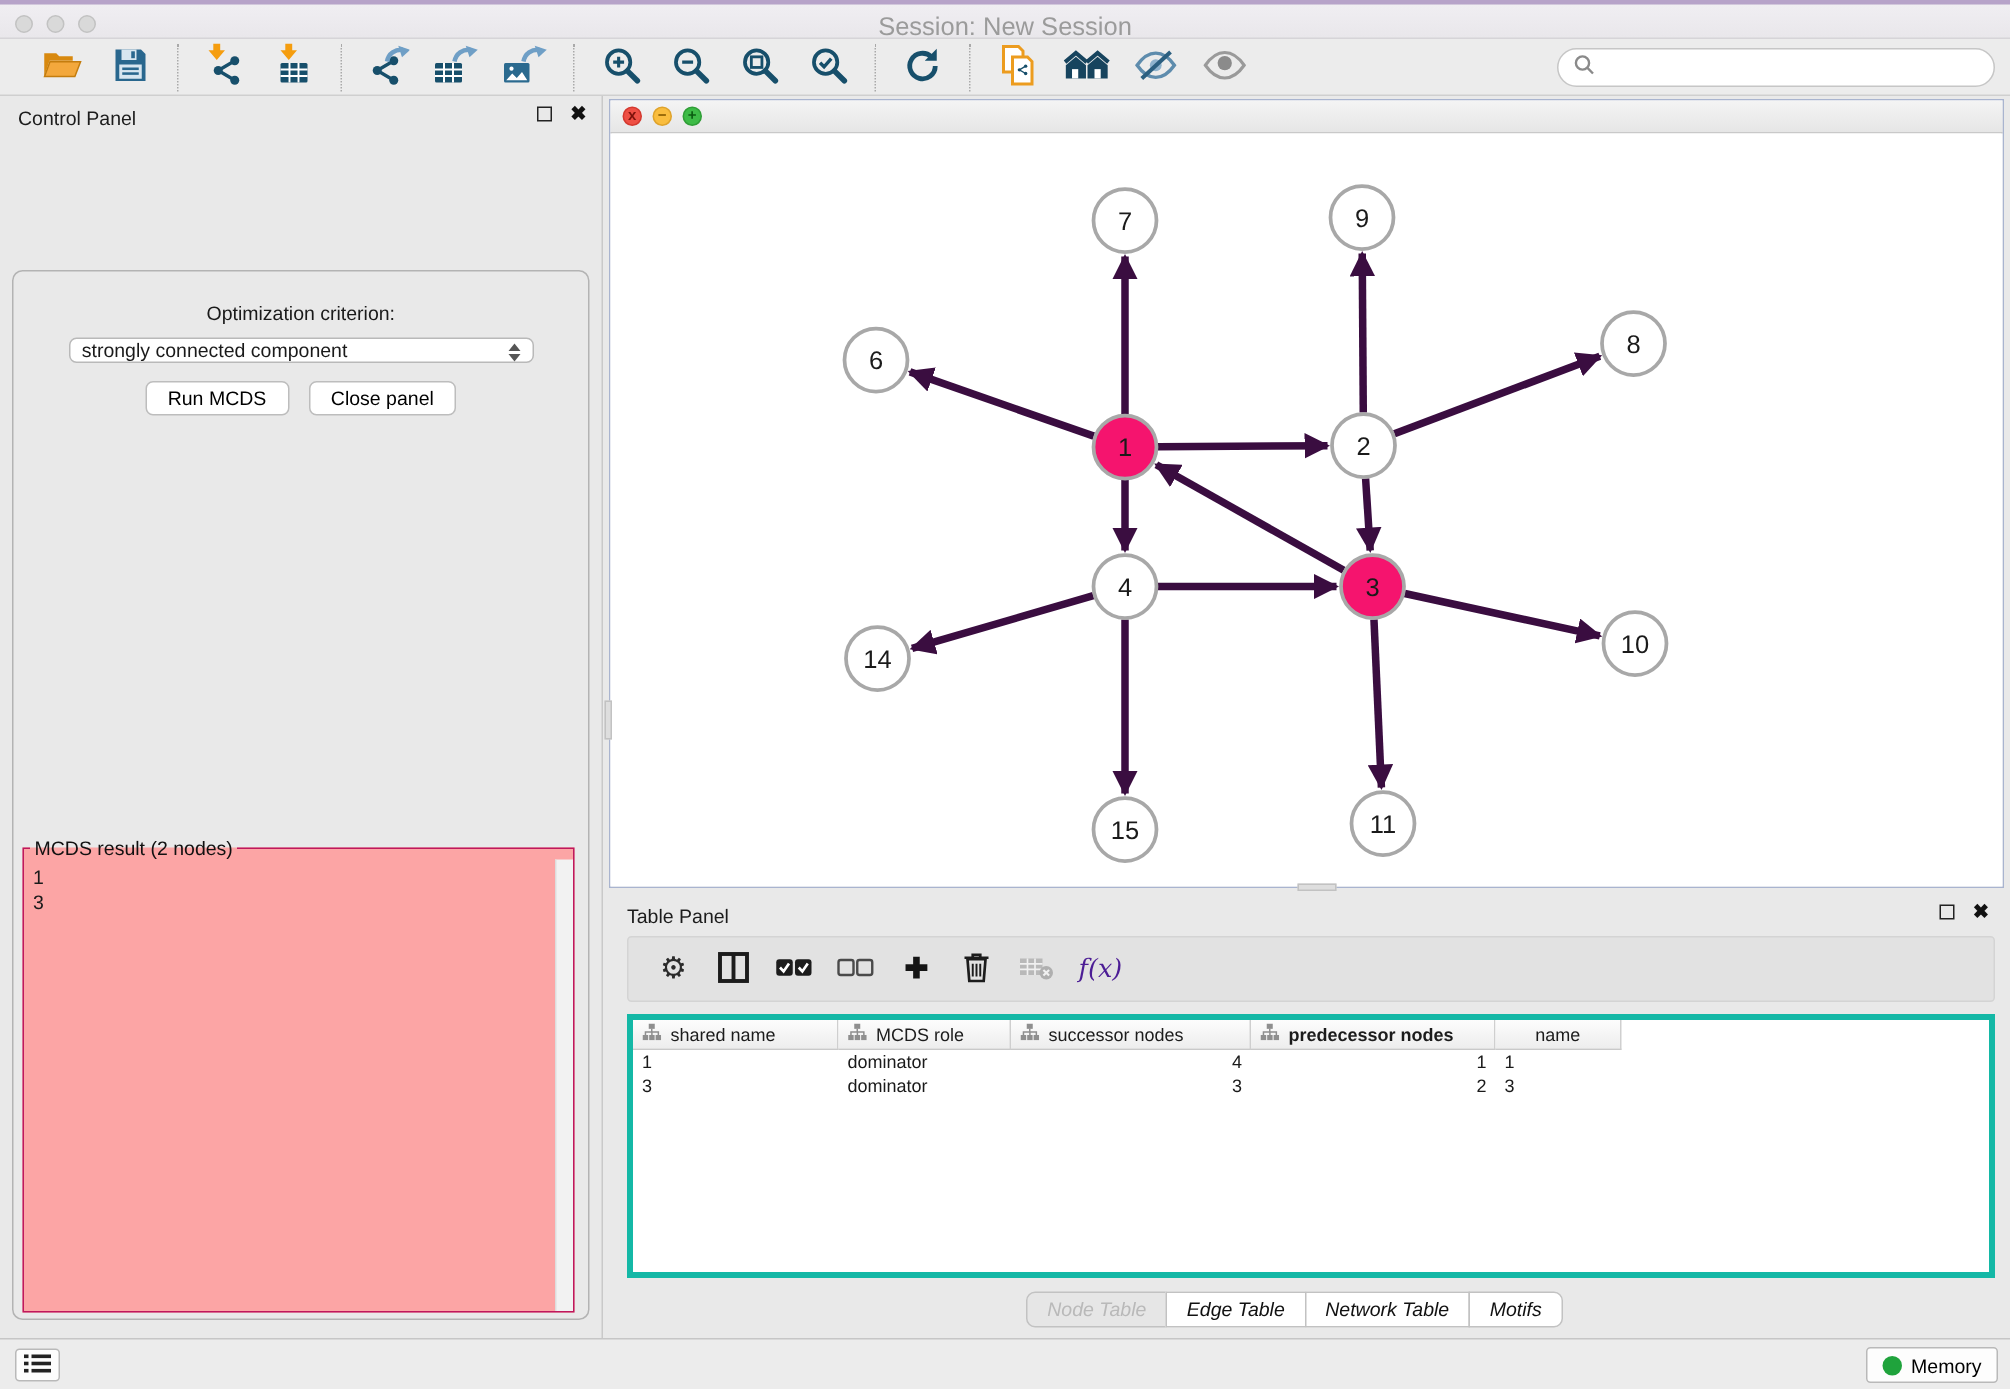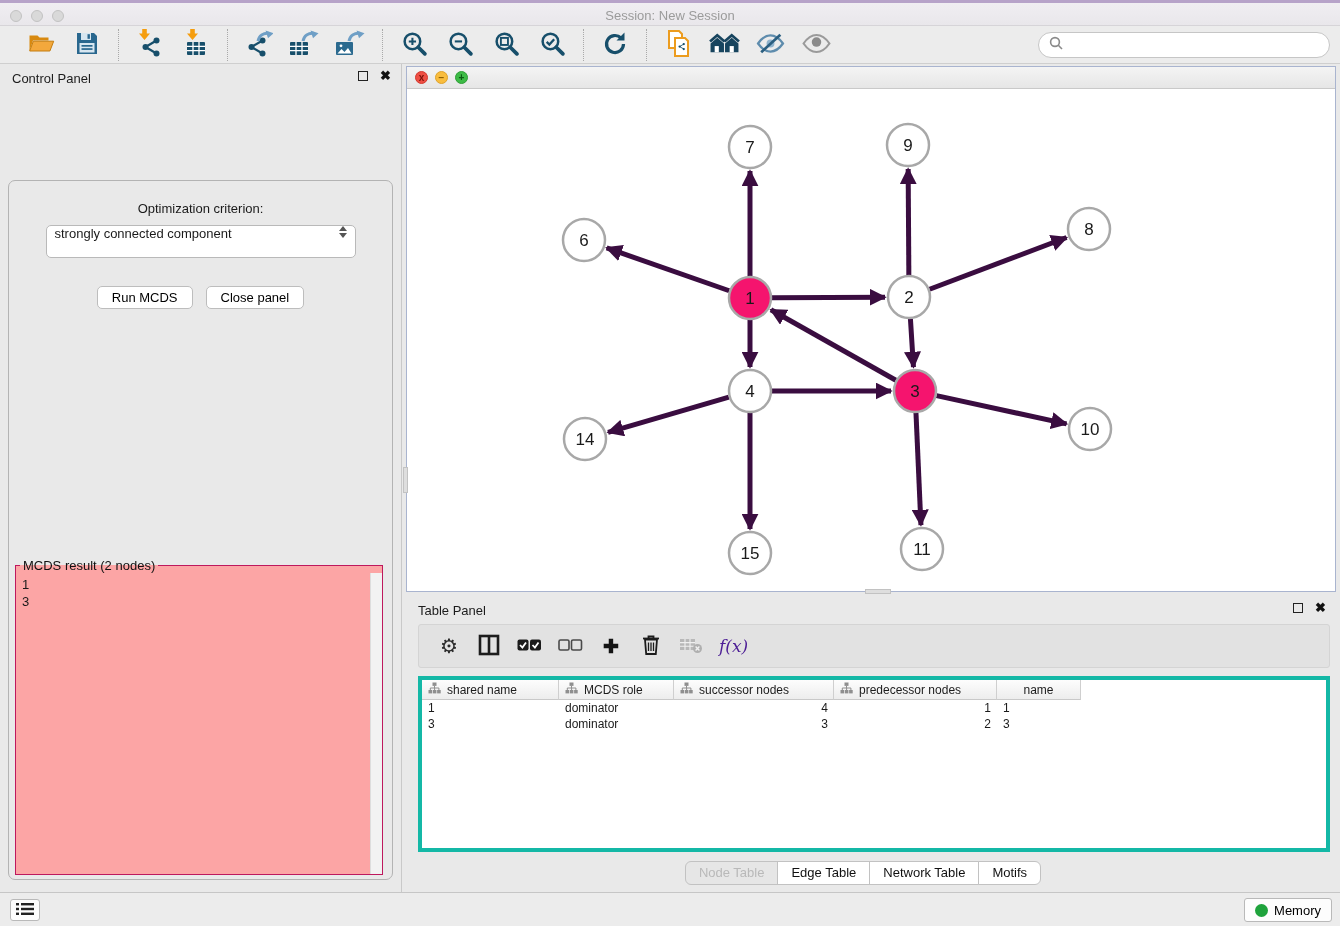--- a/index.html
+++ b/index.html
@@ -15,21 +15,21 @@
   
   #titlebar {
     position:absolute; left:0; top:0; width:1340px; height:26px;
     background:linear-gradient(#f0eef2,#e9e7eb);
     border-top:3px solid #b7a3c9;
     border-bottom:1px solid #d6d4d8;
   }
   .tl-group { position:absolute; left:10px; top:7px; display:flex; gap:9px; }
   .tl { width:12px; height:12px; border-radius:50%; background:#d9d9d9; border:1px solid #c2c2c2;
         display:flex; align-items:center; justify-content:center; font-size:9px; line-height:1; }
-  .win-title { position:absolute; left:0; right:0; top:5px; text-align:center; color:#9b9b9b; font-size:13px; }
+  .win-title { position:absolute; left:0; right:0; top:5px; text-align:center; color:#9b9b9b; font-size:17px; }
   
   #toolbar {
     position:absolute; left:0; top:26px; width:1340px; height:38px;
     background:#ececec; border-bottom:1px solid #cfcfcf;
     display:flex; align-items:center; padding:0 10px;
   }
   .tb-group { display:flex; align-items:center; gap:8px; padding:0 12px; }
   .tb-sep { width:1px; height:32px; border-left:1px dotted #a9a9a9; }
   .tb-btn { width:38px; height:32px; display:flex; align-items:center; justify-content:center;
             background:transparent; border:none; cursor:default; }
@@ -54,30 +54,30 @@
          font-size:13px; color:#111; }
   .tab:first-child { border-top-left-radius:6px; border-bottom-left-radius:6px; margin-left:0; }
   .tab:last-child { border-top-right-radius:6px; border-bottom-right-radius:6px; }
   .tab.selected { background:#e6e6e6; color:#b9b9b9; }
   #cp-content {
     position:absolute; left:8px; right:8px; top:116px; bottom:12px;
     border:1px solid #b3b3b3; border-radius:7px; background:#e9e9e9;
   }
   #opt-label { text-align:center; margin-top:20px; font-size:13px; }
   #dropdown {
-    margin:9px auto 0; width:310px; height:33px; background:#fff;
+    margin:9px auto 0; width:310px; height:17px; background:#fff;
     border:1px solid #b9b9b9; border-radius:5px;
-    display:flex; align-items:flex-start; padding:0 8px; font-size:13px;
+    display:flex; align-items:flex-end; padding:0 8px; font-size:13px;
   }
   #dropdown .dd-value { flex:1; }
   .stepper { display:flex; flex-direction:column; gap:2px; align-items:center; }
   .stepper i { width:0; height:0; border-left:4px solid transparent; border-right:4px solid transparent; }
   .stepper .up { border-bottom:5px solid #555; }
   .stepper .dn { border-top:5px solid #555; }
-  #cp-buttons { display:flex; justify-content:center; gap:13px; margin-top:28px; }
+  #cp-buttons { display:flex; justify-content:center; gap:13px; margin-top:12px; }
   .cp-btn { background:#fff; border:1px solid #bdbdbd; border-radius:5px; padding:3px 14px;
             font-size:13px; font-family:"Liberation Sans",sans-serif; }
   #result-box {
     position:absolute; left:6px; right:9px; top:377px; bottom:4px;
     border:1px solid #be185d; background:#fca5a5; padding:0;
   }
   #result-box legend { font-size:13px; color:#111; margin-left:4px; padding:0 3px; }
   #result-lines { position:absolute; left:0; top:0; right:12px; bottom:0; padding:3px 6px; overflow:hidden;
                   font-size:13px; line-height:17px; }
   #result-scroll { position:absolute; right:0; top:0; bottom:0; width:12px; background:#f2f2f2; border-left:1px solid #ddd; }
@@ -116,21 +116,21 @@
   #tp-table { position:absolute; left:12px; right:6px; top:80px; height:176px; background:#fff;
               border:4px solid #14b8a6; overflow:hidden; }
   #tp-header { display:flex; height:20px; }
   .th-cell { background:linear-gradient(#fdfdfd,#ededed); border-right:1px solid #cfcfcf;
              border-bottom:1px solid #c9c9c9; display:flex; align-items:center; gap:6px;
              padding:0 6px; font-size:12px; color:#1c1c1c; }
   .th-cell.center { justify-content:center; }
   .tr-row { display:flex; height:16px; font-size:12px; }
   .td-cell { padding:1px 6px; white-space:nowrap; overflow:hidden; }
   .td-cell.right { text-align:right; }
-  #tp-tabs { position:absolute; left:0; right:16px; top:265px; display:flex; justify-content:center; }
+  #tp-tabs { position:absolute; left:0; right:16px; top:265px; display:flex; justify-content:center;font-style:italic; }
   
   #status-bar {
     position:absolute; left:0; top:892px; width:1340px; height:34px;
     background:#ececec; border-top:1px solid #c6c6c6;
   }
   #sb-left-btn { position:absolute; left:10px; top:6px; width:30px; height:22px; background:#fdfdfd;
                  border:1px solid #b9b9b9; border-radius:3px; display:flex; align-items:center; justify-content:center; }
   #sb-memory { position:absolute; right:8px; top:5px; height:24px; background:#fdfdfd;
                border:1px solid #b9b9b9; border-radius:3px; display:flex; align-items:center;
                gap:6px; padding:0 10px; font-size:13px; }
@@ -526,21 +526,21 @@
           <div class="th-cell" style="width: 160px;">
             <span><svg width="13" height="12" viewBox="0 0 13 12">
                 <rect x="4.5" y="0.5" width="4" height="3.4" fill="#8f8f8f"></rect>
                 <rect x="0.5" y="8" width="3.6" height="3.4" fill="#8f8f8f"></rect>
                 <rect x="4.8" y="8" width="3.6" height="3.4" fill="#8f8f8f"></rect>
                 <rect x="9.1" y="8" width="3.6" height="3.4" fill="#8f8f8f"></rect>
                 <path d="M6.5 3.9v2.1M2.3 8V6h8.6v2M6.6 6v2" stroke="#8f8f8f" stroke-width="1" fill="none"></path>
               </svg></span>
             <span>successor nodes</span>
           </div>
-          <div class="th-cell" style="width: 163px;">
+          <div class="th-cell" style="width: 163px; font-weight: bold;">
             <span><svg width="13" height="12" viewBox="0 0 13 12">
                 <rect x="4.5" y="0.5" width="4" height="3.4" fill="#8f8f8f"></rect>
                 <rect x="0.5" y="8" width="3.6" height="3.4" fill="#8f8f8f"></rect>
                 <rect x="4.8" y="8" width="3.6" height="3.4" fill="#8f8f8f"></rect>
                 <rect x="9.1" y="8" width="3.6" height="3.4" fill="#8f8f8f"></rect>
                 <path d="M6.5 3.9v2.1M2.3 8V6h8.6v2M6.6 6v2" stroke="#8f8f8f" stroke-width="1" fill="none"></path>
               </svg></span>
             <span>predecessor nodes</span>
           </div>
           <div class="th-cell center" style="width: 84px;">

